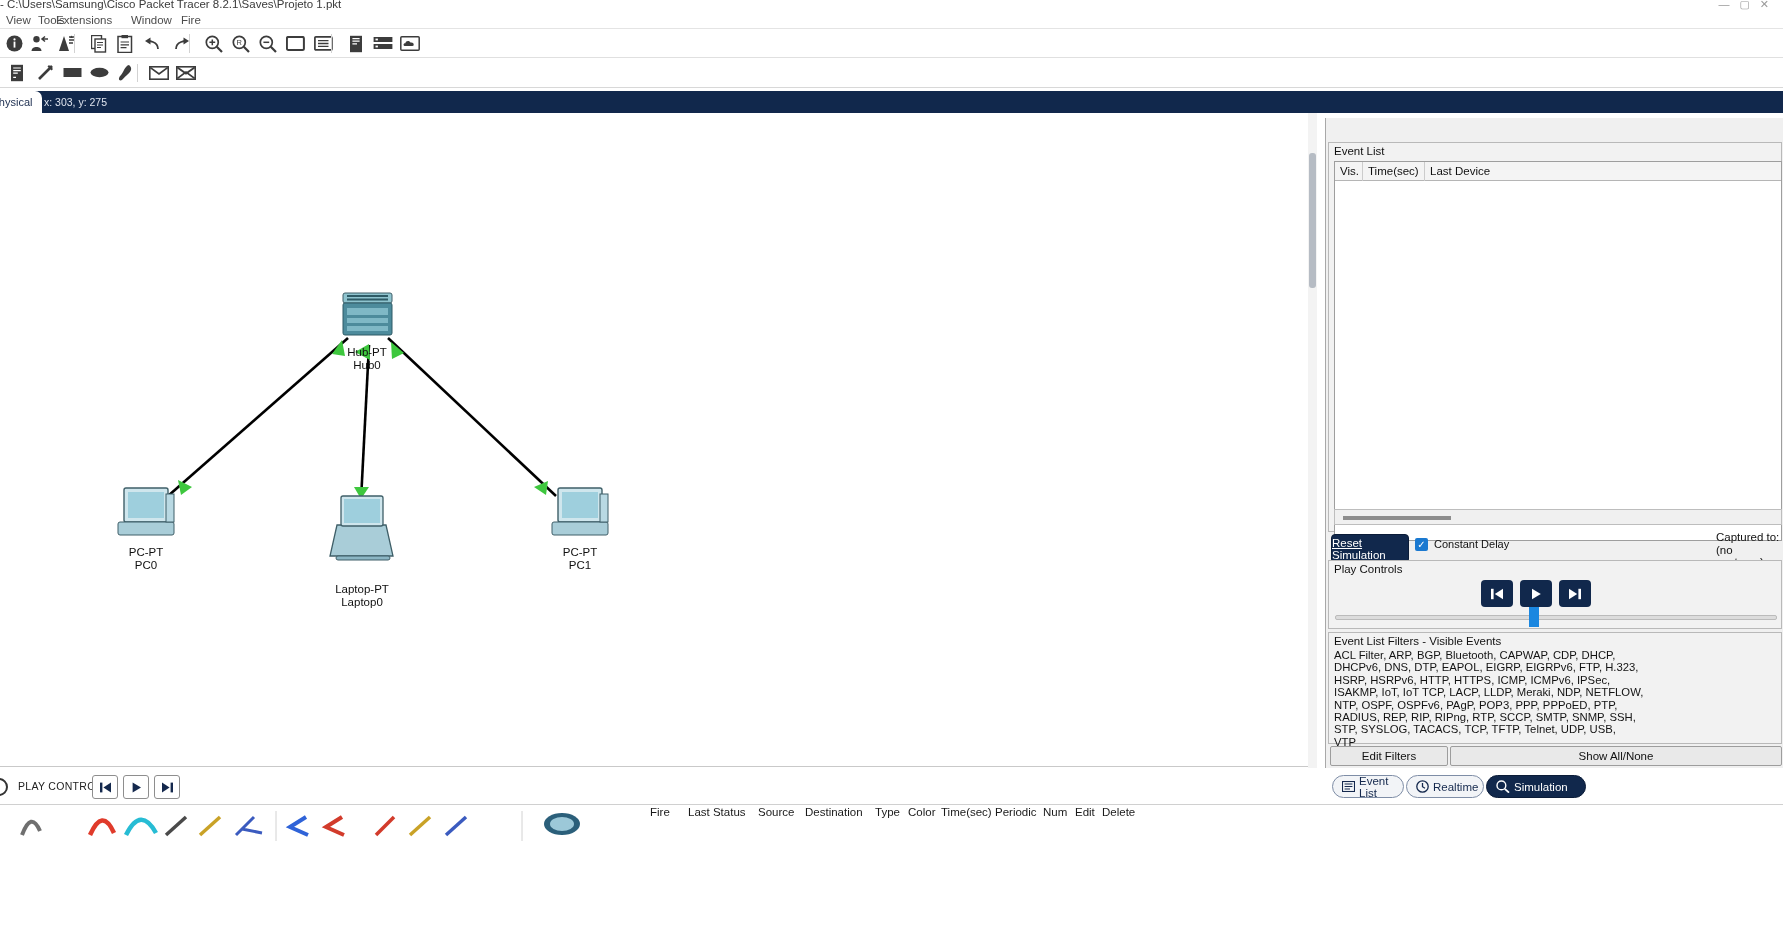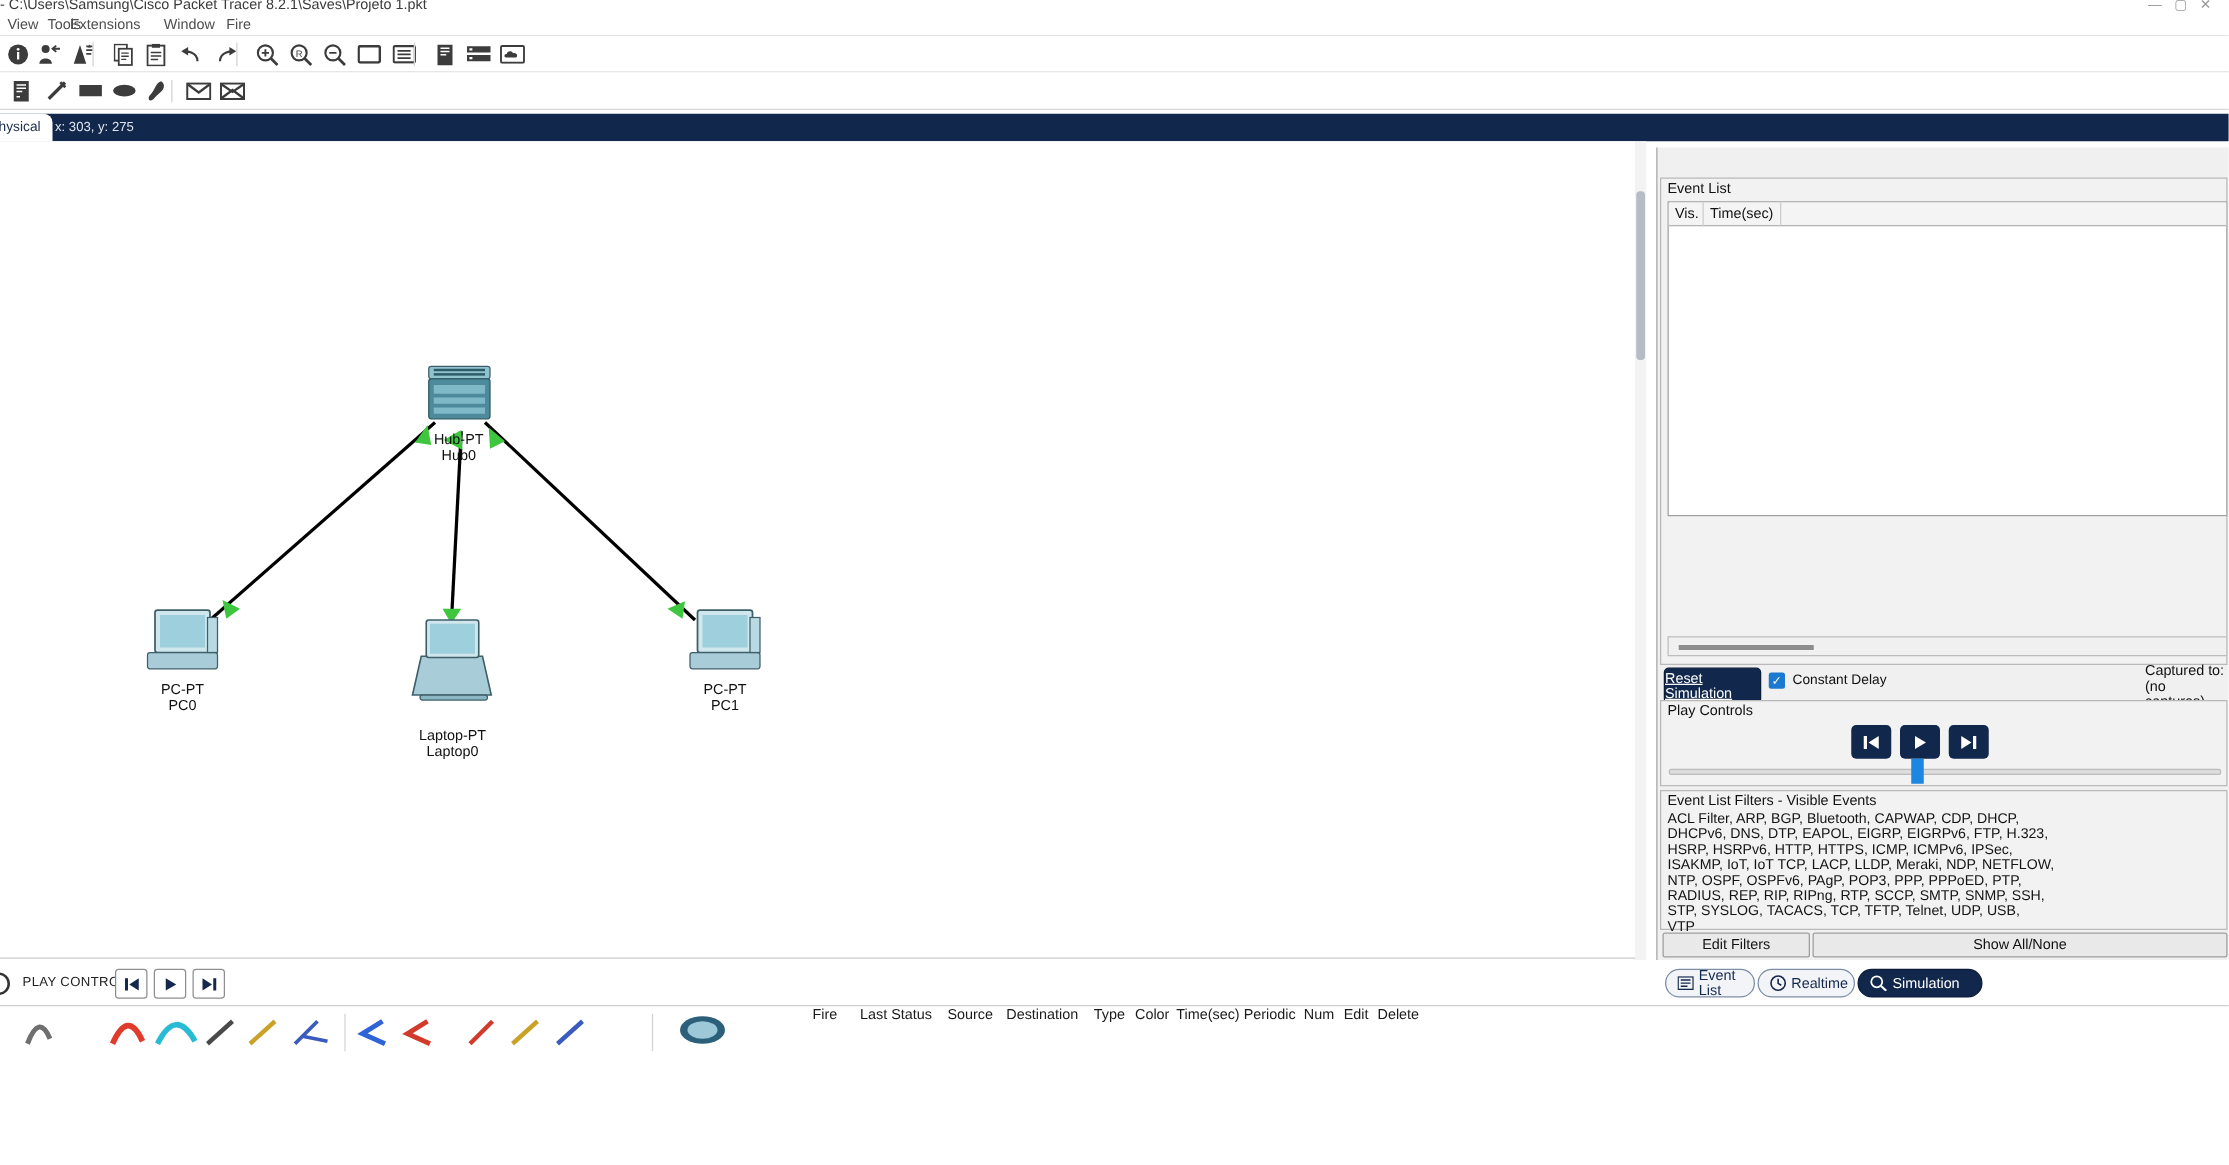--- a/index.html
+++ b/index.html
@@ -116,21 +116,21 @@
     background: #efefef; border-bottom: 1px solid #cfcfcf;
     font-size: 11.5px; color: #1a1a1a; line-height: 21px; padding-left: 6px;
   }
   .sp-title-btns { position: absolute; right: 4px; top: 2px; color: #1a1a1a; font-size: 13px; }
   .sp-group {
     position: absolute; background: #f2f2f2;
     border: 1px solid #b9b9b9;
   }
   .sp-group-label { position: absolute; left: 5px; top: 2px; font-size: 11.5px; color: #111; }
 
-  .evt-table { position: absolute; left: 5px; top: 18px; width: 448px; height: 252px; background: #ffffff; border: 1px solid #9e9e9e; }
+  .evt-table { position: absolute; left: 5px; top: 18px; width: 448px; height: 380px; background: #ffffff; border: 1px solid #9e9e9e; }
   .evt-head { position: relative; height: 19px; background: #f4f4f4; border-bottom: 1px solid #b5b5b5; }
   .evt-th { position: absolute; top: 0; font-size: 11.5px; color: #111; line-height: 19px; padding-left: 5px; height: 19px; border-right: 1px solid #ccc; }
   .evt-hscroll { position: absolute; left: 5px; top: 366px; width: 448px; height: 16px; background: #f0f0f0; border:1px solid #bdbdbd; }
   .evt-hscroll .thumb { position: absolute; left: 8px; top: 6px; width: 108px; height: 4px; background: #8d8d8d; }
 
   .btn-navy {
     background: #11284c; color: #ffffff; font-size: 11.5px;
     border: 1px solid #0b1c38; border-radius: 4px;
     display: flex; align-items: center; justify-content: center;
     cursor: default;
@@ -506,20 +506,21 @@
   </div>
 
   <div class="simpanel">
 
     <div class="sp-group" style="left:2px; top:24px; width:454px; height:390px;">
       <span class="sp-group-label">Event List</span>
       <div class="evt-table">
         <div class="evt-head">
           <span class="evt-th" style="left:0px;   width:28px">Vis.</span>
           <span class="evt-th" style="left:28px;  width:62px">Time(sec)</span>
+          <span class="evt-th" style="left:90px;  width:356px; border-right:none">Last Device</span>
         </div>
       </div>
       <div class="evt-hscroll">
         <div class="thumb"></div>
       </div>
     </div>
 
     <div class="btn-navy" style="position:absolute; left:5px; top:416px; width:78px; height:29px;text-decoration:underline;">Reset Simulation</div>
     <span class="chk" style="left:89px; top:420px">
       <span>✓</span>

